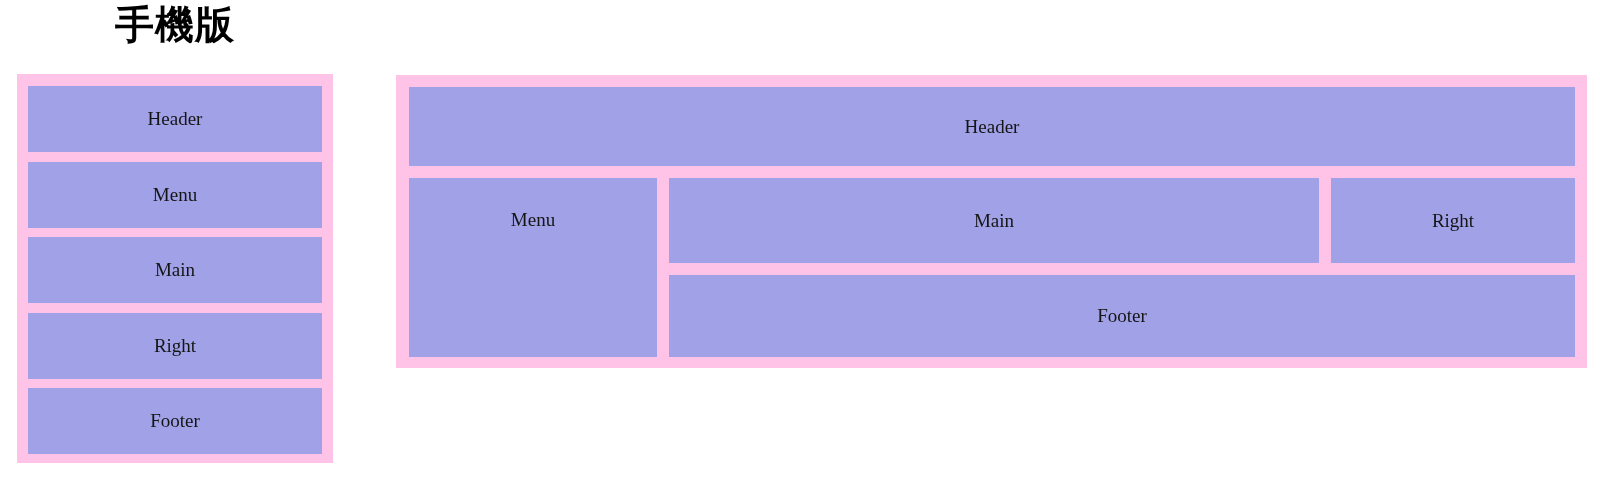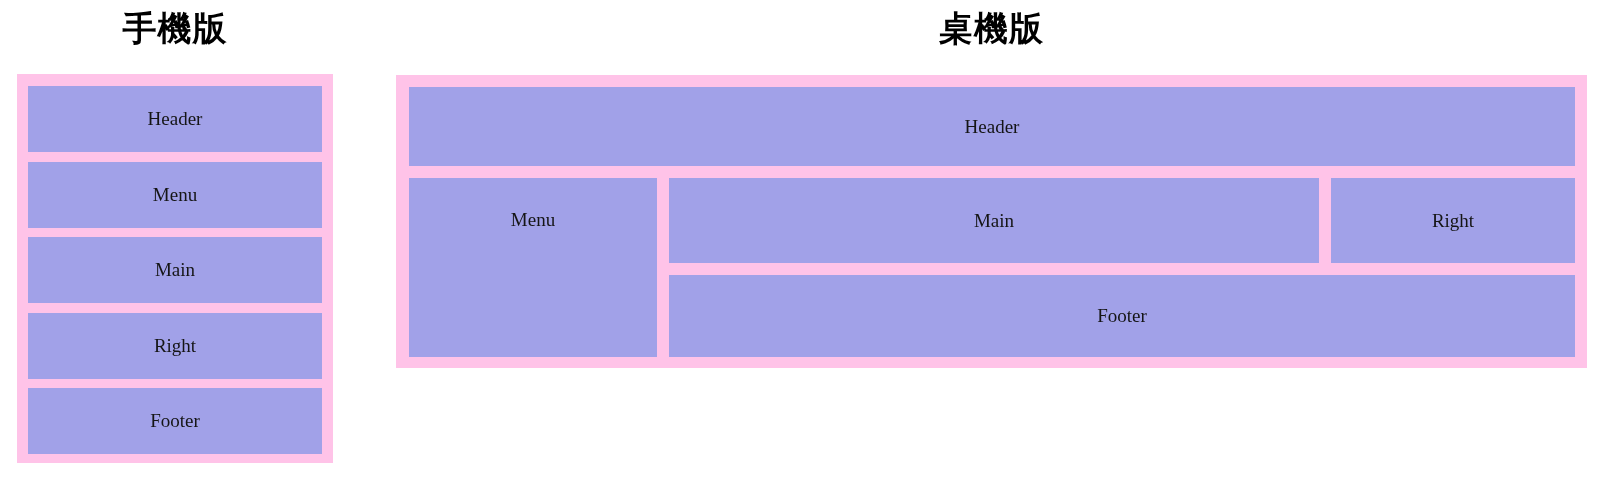--- a/index.html
+++ b/index.html
@@ -10,23 +10,23 @@
   }
   html,body{margin:0;padding:0;background:#ffffff;}
   .canvas{
     position:relative;
     width:1600px;height:489px;
     background:#ffffff;
     overflow:hidden;
     font-family:"Liberation Serif","DejaVu Serif",serif;
   }
   .section-title{
-    position:absolute;top:8px;
+    position:absolute;top:2px;
     font-family:"Liberation Sans","DejaVu Sans",sans-serif;
-    font-weight:bold;font-size:34px;line-height:1.2;
+    font-weight:bold;font-size:39px;line-height:1.2;
     color:var(--title);text-align:center;
     letter-spacing:1px;
   }
   #mobile-title{left:17px;width:316px;}
   #desktop-title{left:396px;width:1191px;}
 
   
   #mobile-layout{
     position:absolute;left:17px;top:74px;
     width:316px;height:389px;box-sizing:border-box;
@@ -66,21 +66,20 @@
   #d-right{grid-column:3/4;grid-row:2/3;}
   #d-footer{grid-column:2/4;grid-row:3/4;}
 </style>
 </head>
 <body>
 
 <div class="canvas">
 
   <div class="section-title" id="mobile-title">手機版</div>
 
-  <div class="section-title" id="desktop-title">桌機版</div>
 
   <div id="mobile-layout">
     <div class="mbox">Header</div>
     <div class="mbox">Menu</div>
     <div class="mbox">Main</div>
     <div class="mbox">Right</div>
     <div class="mbox">Footer</div>
   </div>
 
   <div id="desktop-layout">

